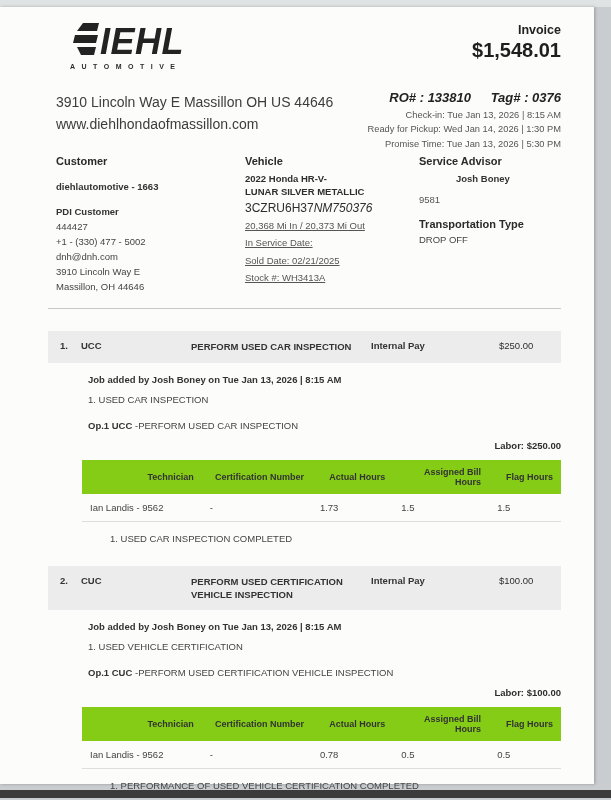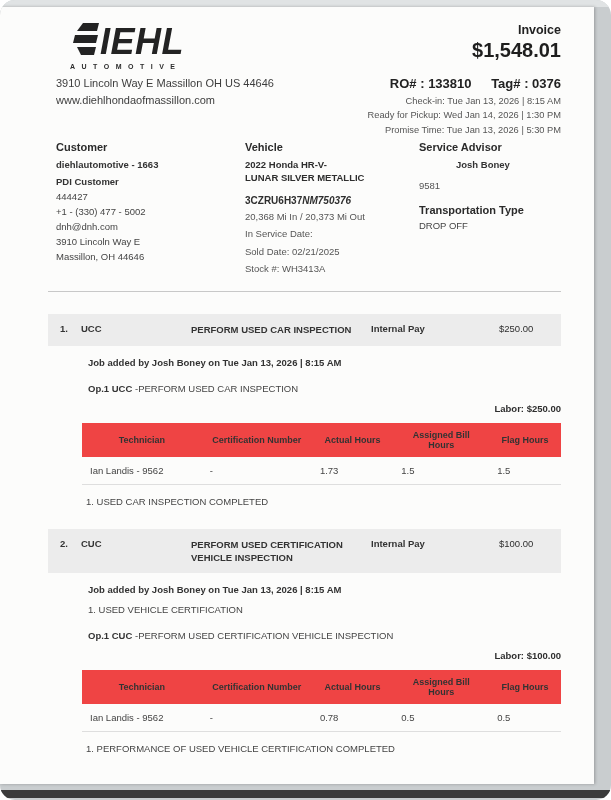--- a/index.html
+++ b/index.html
@@ -1,46 +1,46 @@
 <!DOCTYPE html>
 <html><head>
 <meta charset="utf-8">
 <style>
   * { margin:0; padding:0; box-sizing:border-box; }
   body { font-family:"Liberation Sans", sans-serif; }
-  .screen { width:611px; height:800px; position:relative; background:#c9cdcf; overflow:hidden;border-radius:15px; }
+  .screen { width:611px; height:800px; position:relative; background:#c9cdcf; overflow:hidden; }
   .top-strip { position:absolute; top:0; left:0; right:0; height:7px; background:#e0e3e4; }
   .page { position:absolute; left:0; top:7px; width:594px; height:777px; background:#fcfcfb;
           box-shadow:1px 0 3px rgba(0,0,0,.25); padding:13px 33px 0 48px; color:#3a3a3a; }
   .bottom-edge { position:absolute; left:0; bottom:2px; width:100%; height:8px; background:#3b3b3b; }
 
   
   .hdr { display:flex; justify-content:space-between; }
   .hdr-left { margin-left:8px; }
   .logo-svg { display:block; margin-left:10px; }
   .logo-tagline { font-size:7px; letter-spacing:6.5px; font-weight:700; color:#2c2c2c; margin:3px 0 0 14px; }
-  .addr { margin-top:5px; font-size:11px; color:#3d3d3d; line-height:1.55; }
+  .addr { margin-top:22px; font-size:14px; color:#3d3d3d; line-height:1.55; }
   .hdr-right { text-align:right; padding-top:3px; }
   .inv-label { font-size:12.5px; font-weight:600; color:#222; }
   .inv-total { font-size:20px; font-weight:700; color:#1e1e1e; margin-top:2px; }
-  .ro-line { font-size:13px; font-weight:700; color:#222; margin-top:14px; }
+  .ro-line { font-size:13px; font-weight:700; color:#222; margin-top:28px;font-style:italic; }
   .ro-line .tag { margin-left:16px; }
   .hdr-meta { font-size:9.3px; color:#555; line-height:1.55; margin-top:3px; }
 
   
   .info { display:flex; margin-top:4px; }
   .col-customer { flex:0 0 197px; padding-left:8px; }
   .col-vehicle { flex:0 0 172px; }
   .col-advisor { flex:1; padding-left:2px; }
   .col-h { font-size:11px; font-weight:700; color:#2b2b2b; margin-bottom:6px; }
   .c-line { font-size:9.5px; color:#444; margin-top:4px; }
-  .c-bold { font-weight:600; color:#333; margin-top:6px; }
+  .c-bold { font-weight:600; color:#333; margin-top:14px; }
   .v-name { font-size:9.5px; font-weight:700; color:#2e2e2e; line-height:1.3; }
-  .v-vin { font-size:10px; font-weight:700; color:#2e2e2e; margin-top:11px; }
-  .v-meta { font-size:9.5px; color:#555; margin-top:5px; line-height:1.3; }
+  .v-vin { font-size:12px; font-weight:400; color:#2e2e2e; margin-top:3px; }
+  .v-meta { font-size:9.5px; color:#555; margin-top:5px; line-height:1.3;text-decoration:underline; }
   .adv-name { font-size:9.5px; font-weight:600; color:#333; margin-top:2px;margin-left:37px; }
   .adv-id { font-size:9.5px; color:#555; margin-top:10px; }
   .transport-h { font-size:11px; font-weight:700; color:#2b2b2b; margin-top:13px; }
   .transport-v { font-size:9.5px; color:#444; margin-top:4px; }
 
   .divider { border-top:1px solid #c8c8c8; margin-top:16px; }
 
   
   .band { display:flex; align-items:flex-start; background:#ececec; padding:9px 8px 9px 12px;
           font-size:9.5px; font-weight:600; color:#333; margin-top:10px; }
@@ -52,24 +52,24 @@
   .band .amt { flex:1; text-align:left; font-weight:400; color:#2e2e2e; }
   .job { margin-top:22px; }
   .job:first-of-type { margin-top:10px; }
   .job-added { margin:11px 0 0 40px; font-size:9.5px; font-weight:700; color:#333; }
   .job-concern { margin:9px 0 0 40px; font-size:9.5px; color:#444; }
   .op-line { margin:15px 0 0 40px; font-size:9.5px; color:#444; }
   .op-line b { color:#333; }
   .labor { text-align:right; font-size:9.5px; font-weight:700; color:#2e2e2e; margin-top:9px; }
 
   table.tech { width:calc(100% - 34px); margin:9px 0 0 34px; border-collapse:collapse; }
-  table.tech th { background:#ef4444; font-size:9px; font-weight:700; color:#333; text-align:center; padding:7px 8px; }
+  table.tech th { background:#84cc16; font-size:9px; font-weight:700; color:#333; text-align:right; padding:7px 8px; }
   table.tech td { font-size:9.5px; color:#444; padding:8px 8px; border-bottom:1px solid #dedede; }
   .cw1{width:25%}.cw2{width:23%}.cw3{width:17%}.cw4{width:20%}.cw5{width:15%}
-  .completed { margin:11px 0 0 38px; font-size:9.5px; color:#444; }
+  .completed { margin:11px 0 0 62px; font-size:9.5px; color:#444; }
 
   .logo-bars { fill:#232323; }
   .logo-word { font-family:"Liberation Sans", sans-serif; font-weight:700; font-style:italic; fill:#232323; }
 </style>
 </head>
 <body>
 
 <div class="screen">
   <div class="top-strip"></div>
   <div class="page">
@@ -141,20 +141,21 @@
 
     <div class="job">
       <div class="band">
         <span class="num">1.</span>
         <span class="code">UCC</span>
         <span class="title">PERFORM USED CAR INSPECTION</span>
         <span class="pay">Internal Pay</span>
         <span class="amt">$250.00</span>
       </div>
       <div class="job-added">Job added by Josh Boney on Tue Jan 13, 2026 | 8:15 AM</div>
+      <div class="job-concern">1. USED CAR INSPECTION</div>
       <div class="op-line"><b>Op.1 UCC</b><span> -PERFORM USED CAR INSPECTION</span></div>
       <div class="labor">Labor: $250.00</div>
       <table class="tech">
         <thead>
           <tr>
             <th class="cw1">Technician</th>
             <th class="cw2">Certification Number</th>
             <th class="cw3">Actual Hours</th>
             <th class="cw4">Assigned Bill Hours</th>
             <th class="cw5">Flag Hours</th>

